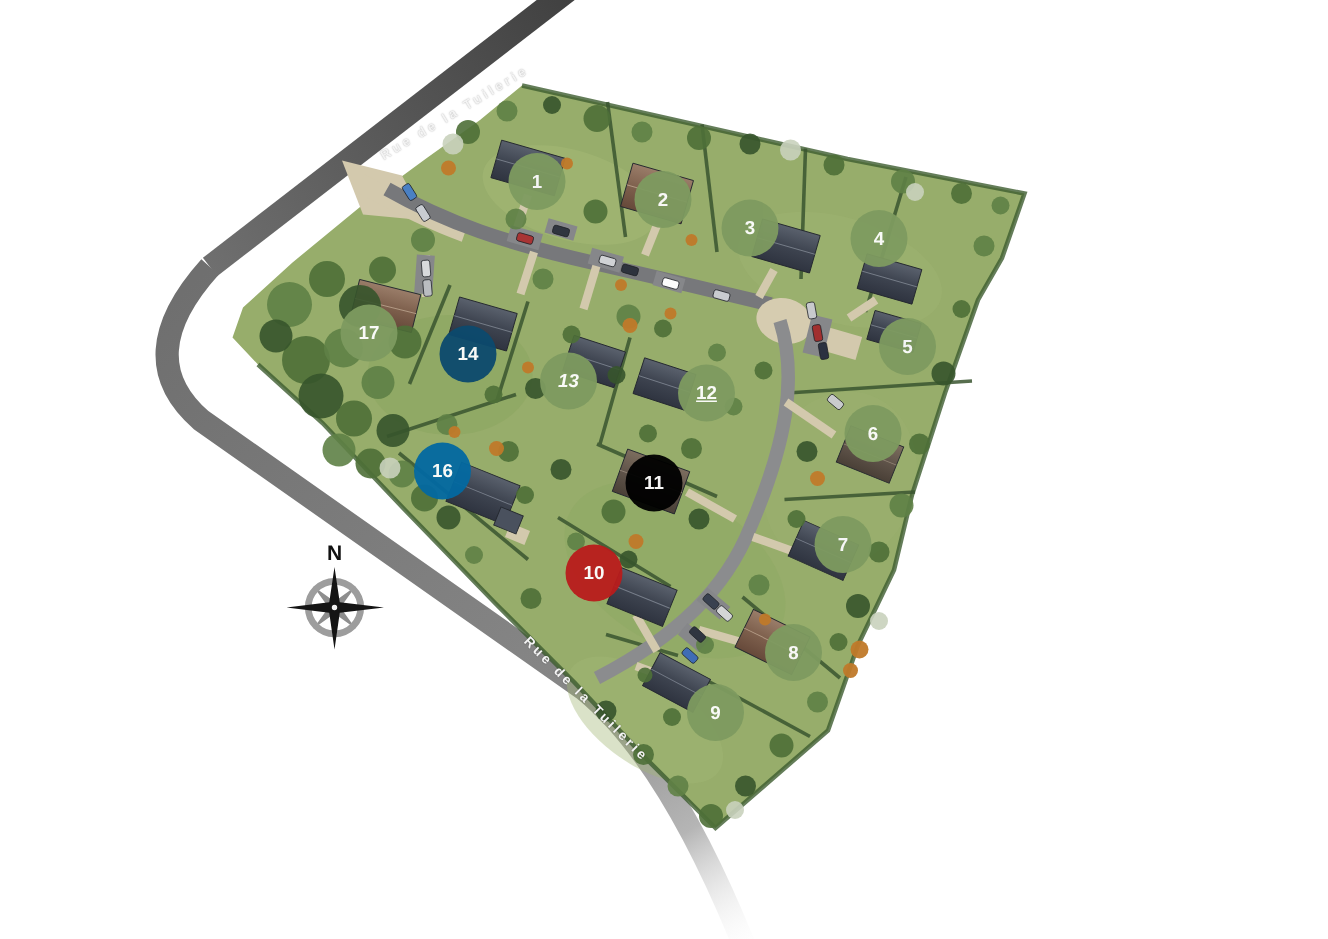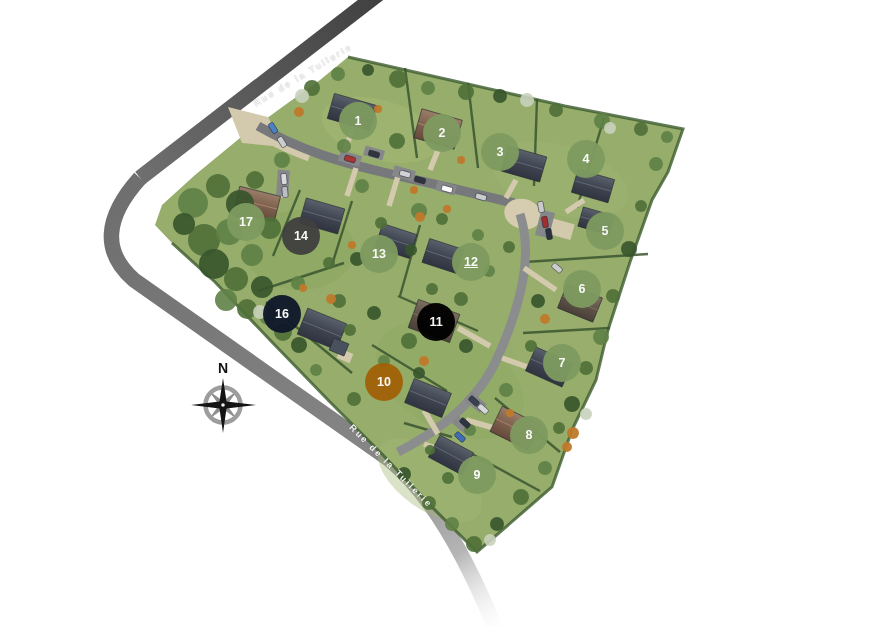--- a/index.html
+++ b/index.html
@@ -348,22 +348,22 @@
   <div id="markers-layer">
       <div class="lot-marker" style="left: 358px; top: 121px; width: 38px; height: 38px; background: rgb(126, 155, 96);">1</div>
       <div class="lot-marker" style="left: 442px; top: 133px; width: 38px; height: 38px; background: rgb(126, 155, 96);">2</div>
       <div class="lot-marker" style="left: 500px; top: 152px; width: 38px; height: 38px; background: rgb(126, 155, 96);">3</div>
       <div class="lot-marker" style="left: 586px; top: 159px; width: 38px; height: 38px; background: rgb(126, 155, 96);">4</div>
       <div class="lot-marker" style="left: 605px; top: 231px; width: 38px; height: 38px; background: rgb(126, 155, 96);">5</div>
       <div class="lot-marker" style="left: 582px; top: 289px; width: 38px; height: 38px; background: rgb(126, 155, 96);">6</div>
       <div class="lot-marker" style="left: 562px; top: 363px; width: 38px; height: 38px; background: rgb(126, 155, 96);">7</div>
       <div class="lot-marker" style="left: 529px; top: 435px; width: 38px; height: 38px; background: rgb(126, 155, 96);">8</div>
       <div class="lot-marker" style="left: 477px; top: 475px; width: 38px; height: 38px; background: rgb(126, 155, 96);">9</div>
-      <div class="lot-marker" style="left: 384px; top: 382px; width: 38px; height: 38px; background: #a16207;">10</div>
+      <div class="lot-marker" style="left: 396px; top: 382px; width: 38px; height: 38px; background: #b91c1c;">10</div>
       <div class="lot-marker" style="left: 436px; top: 322px; width: 38px; height: 38px; background: #000000;">11</div>
       <div class="lot-marker" style="left: 471px; top: 262px; width: 38px; height: 38px; background: rgb(126, 155, 96); text-decoration: underline;">12</div>
-      <div class="lot-marker" style="left: 379px; top: 254px; width: 38px; height: 38px; background: rgb(126, 155, 96);">13</div>
-      <div class="lot-marker" style="left: 301px; top: 236px; width: 38px; height: 38px; background: #404040;">14</div>
+      <div class="lot-marker" style="left: 379px; top: 254px; width: 38px; height: 38px; background: rgb(126, 155, 96); font-style: italic;">13</div>
+      <div class="lot-marker" style="left: 312px; top: 236px; width: 38px; height: 38px; background: #0c4a6e;">14</div>
       <div class="lot-marker" style="left: 246px; top: 222px; width: 38px; height: 38px; background: rgb(126, 155, 96);">17</div>
-      <div class="lot-marker" style="left: 282px; top: 314px; width: 38px; height: 38px; background: #0f172a;">16</div>
+      <div class="lot-marker" style="left: 295px; top: 314px; width: 38px; height: 38px; background: #0369a1;">16</div>
     </div>
 
 </div>
 
 </body></html>

